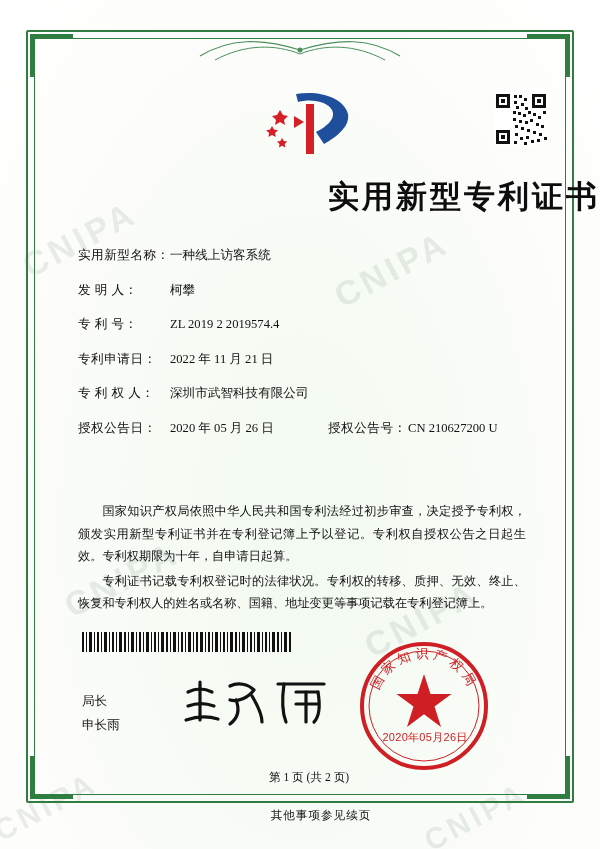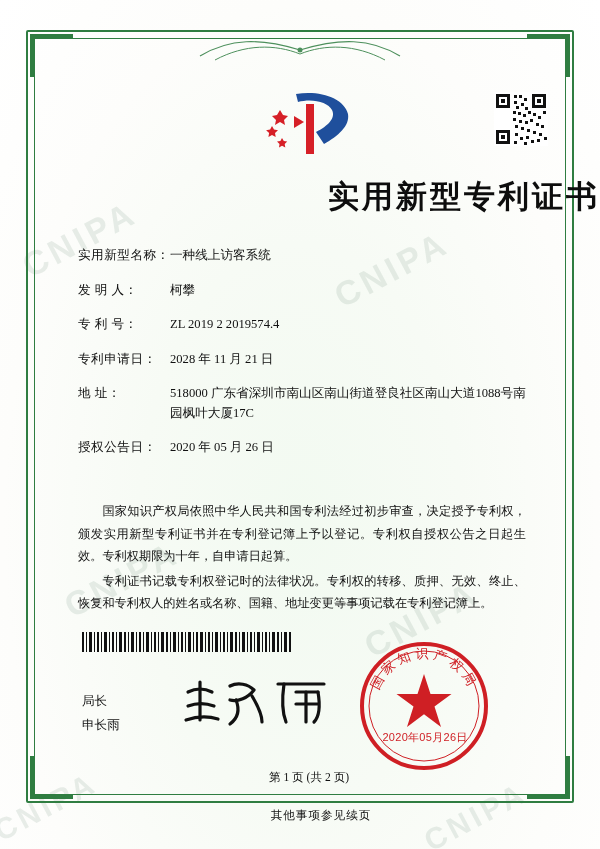--- a/index.html
+++ b/index.html
@@ -203,30 +203,34 @@
     <div class="row">
       <div class="lab">发 明 人：</div>
       <div class="val">柯攀</div>
     </div>
     <div class="row">
       <div class="lab">专 利 号：</div>
       <div class="val">ZL 2019 2 2019574.4</div>
     </div>
     <div class="row">
       <div class="lab">专利申请日：</div>
-      <div class="val">2028 年 11 月 21 日</div>
-    </div>
-    <div class="row">
-      <div class="lab">地 址：</div>
-      <div class="val">518000  广东省深圳市南山区南山街道登良社区南山大道1088号南园枫叶大厦17C</div>
+      <div class="val">2022 年 11 月 21 日</div>
+    </div>
+    <div class="row">
+      <div class="lab">专 利 权 人：</div>
+      <div class="val">深圳市武智科技有限公司</div>
     </div>
     <div class="row pair">
       <div class="pair-left">
         <div class="lab">授权公告日：</div>
         <div class="val">2020 年 05 月 26 日</div>
+      </div>
+      <div class="pair-right">
+        <div class="lab">授权公告号：</div>
+        <div class="val">CN 210627200 U</div>
       </div>
     </div>
   </div>
 
   <div class="para">
     <p>国家知识产权局依照中华人民共和国专利法经过初步审查，决定授予专利权，颁发实用新型专利证书并在专利登记簿上予以登记。专利权自授权公告之日起生效。专利权期限为十年，自申请日起算。</p>
     <p>专利证书记载专利权登记时的法律状况。专利权的转移、质押、无效、终止、恢复和专利权人的姓名或名称、国籍、地址变更等事项记载在专利登记簿上。</p>
   </div>
 
   <svg class="barcode" viewBox="0 0 210 20" preserveAspectRatio="none">

